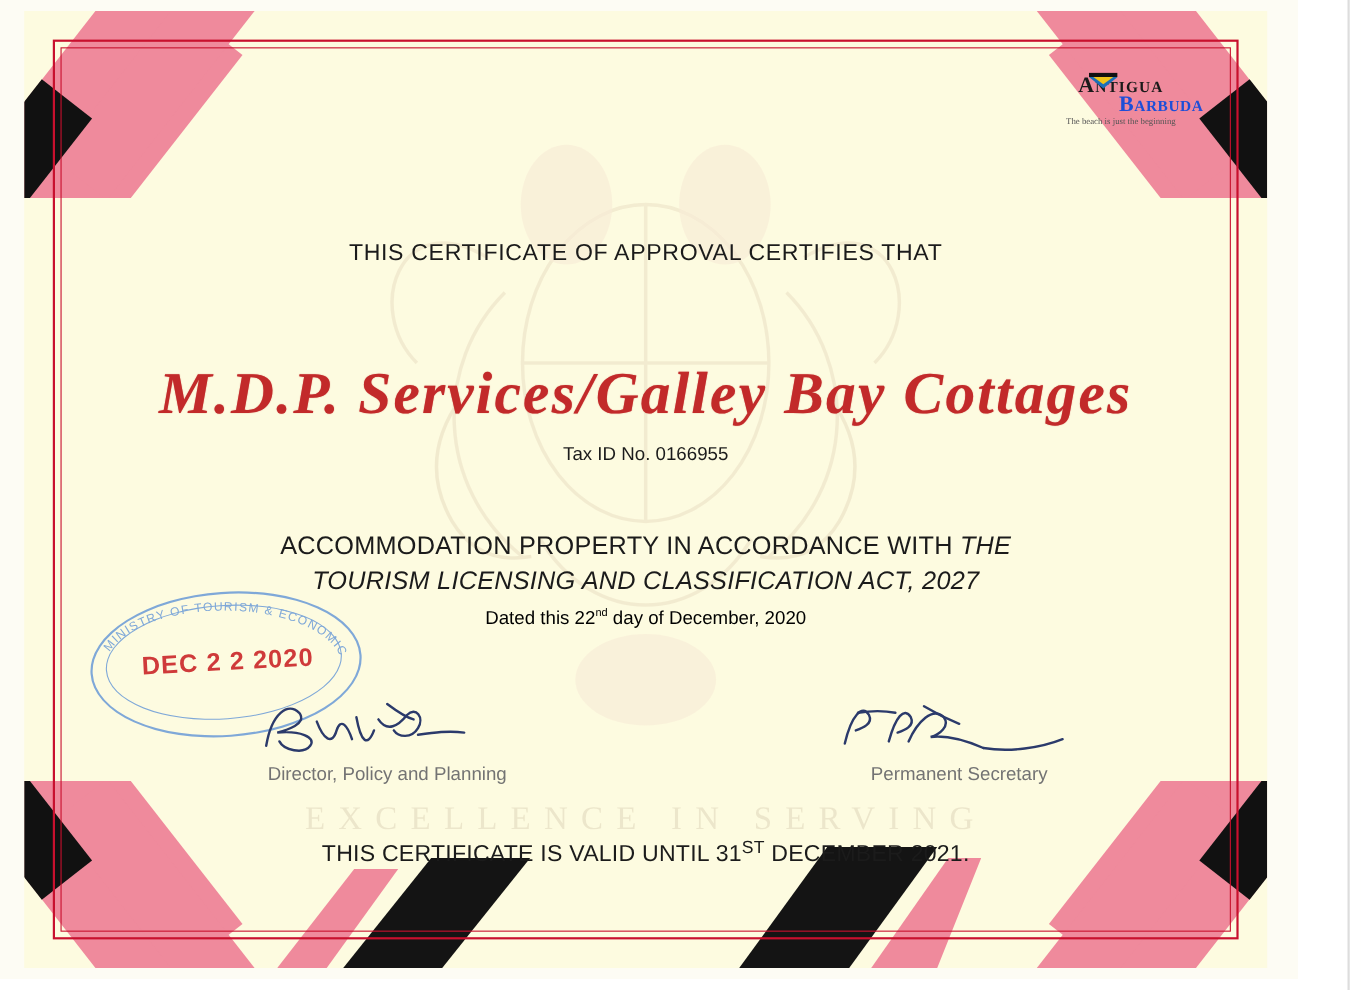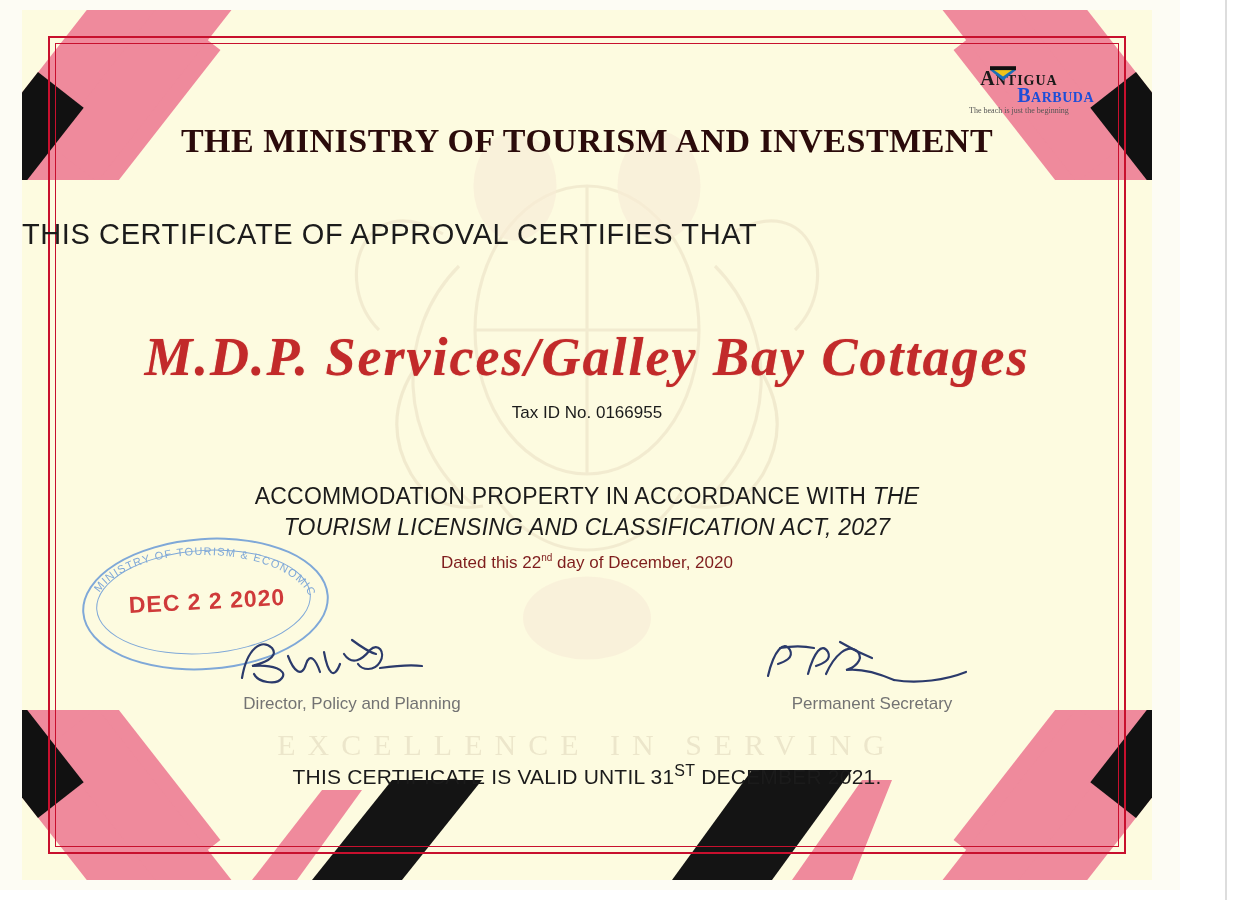--- a/index.html
+++ b/index.html
@@ -210,22 +210,22 @@
     letter-spacing: 0.5px;
     color: #2b0b0b;
     font-variant: small-caps;
   }
 
   .subtitle {
     position: absolute;
     left: 0;
     right: 0;
     top: 208px;
-    text-align: left;
-    font-size: 29px;
+    text-align: center;
+    font-size: 21px;
     letter-spacing: 0.6px;
     color: #1b1b1b;
   }
 
   .holder-name {
     position: absolute;
     left: 0;
     right: 0;
     top: 316px;
     text-align: center;
@@ -263,21 +263,21 @@
     font-style: italic;
   }
 
   .dated {
     position: absolute;
     left: 0;
     right: 0;
     top: 542px;
     text-align: center;
     font-size: 17px;
-    color: #7f1d1d;
+    color: #000000;
   }
   .dated sup {
     font-size: 10px;
   }
 
   
   .stamp {
     position: absolute;
     left: 60px;
     top: 528px;
@@ -432,21 +432,20 @@
         <div class="fl-1">Antigua</div>
         <div class="fl-2">Barbuda</div>
         <div class="fl-3">The beach is just the beginning</div>
         <svg class="flag-mark" viewBox="0 0 40 24">
           <polygon points="0,6 40,6 20,22" fill="#1b6fb8"></polygon>
           <polygon points="6,6 34,6 20,16" fill="#f0c419"></polygon>
           <polygon points="0,0 40,0 40,6 0,6" fill="#111"></polygon>
         </svg>
       </div>
 
-      <div class="title">THE MINISTRY OF TOURISM AND INVESTMENT</div>
 
       <div class="subtitle">THIS CERTIFICATE OF APPROVAL CERTIFIES THAT</div>
 
       <div class="holder-name">M.D.P. Services/Galley Bay Cottages</div>
 
       <div class="tax-id">Tax ID No. 0166955</div>
 
       <div class="body-text">
         <br>
         <span>ACCOMMODATION PROPERTY IN ACCORDANCE WITH </span><span class="act">THE</span><br>

